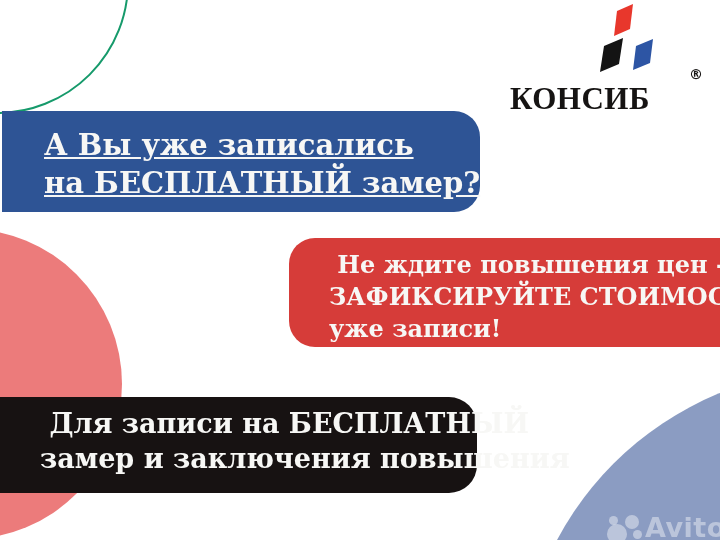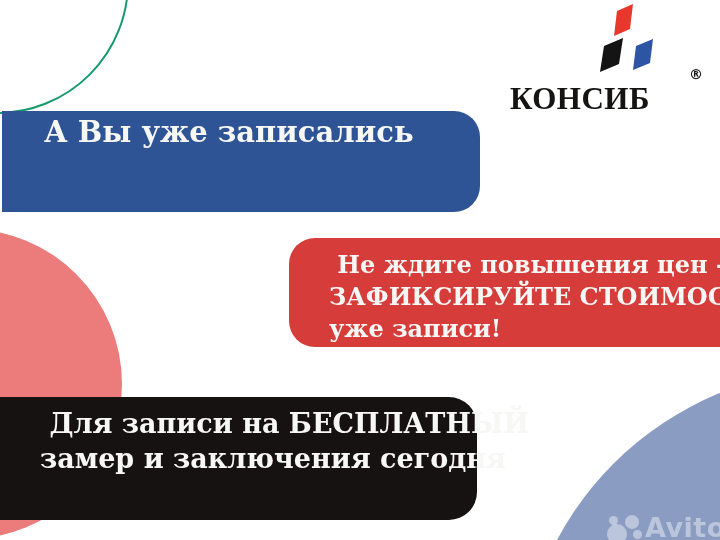--- a/index.html
+++ b/index.html
@@ -26,31 +26,31 @@
     left:519px;top:369px;width:646px;height:646px;
     border-radius:50%;background:#8b9cc2;
   }
 
   
   .banner{color:#f7f7f5;}
   .banner .line{white-space:pre;font-weight:bold;}
   .banner-blue{
     left:2px;top:111px;width:478px;height:101px;
     background:#2e5495;border-radius:0 26px 26px 0;
-    padding:2px 0 0 42px;box-sizing:border-box;
-    font-size:29px;line-height:38px;
+    padding:15px 0 0 42px;box-sizing:border-box;
+    font-size:29px;line-height:38px;text-decoration:underline;
   }
   .banner-red{
     left:289px;top:238px;width:431px;height:109px;
     background:#d63c39;border-radius:26px 0 0 26px;
     padding:11px 0 0 40px;box-sizing:border-box;
     font-size:24px;line-height:32px;
   }
   .banner-black{
-    left:0px;top:397px;width:477px;height:123px;
+    left:0px;top:397px;width:477px;height:96px;
     background:#171212;border-radius:0 28px 28px 0;
     padding:9px 12px 0 40px;box-sizing:border-box;
     font-size:27px;line-height:35px;
   }
 
   
   .logo-mark{left:595px;top:0px;width:62px;height:76px;}
   .brand-text{
     left:510px;top:83px;
     font-family:Liberation Serif, serif;
@@ -91,31 +91,32 @@
       <polygon points="38,4 22,11 19,36 35,29" fill="#e8372c"></polygon>
       <polygon points="28,38 9,46 5,72 24,64" fill="#141414"></polygon>
       <polygon points="58,39 41,46 38,70 55,63" fill="#2d55a4"></polygon>
     </svg>
     <div class="abs brand-text">КОНСИБ</div>
     <div class="abs reg-mark">®</div>
   </div>
 
   <div class="abs banner banner-blue">
     <div class="line">А Вы уже записались</div>
+    <div class="line">на БЕСПЛАТНЫЙ замер?</div>
   </div>
 
   <div class="abs banner banner-red">
     <div class="line"> Не ждите повышения цен -</div>
     <div class="line">ЗАФИКСИРУЙТЕ СТОИМОСТЬ</div>
     <div class="line">уже записи!</div>
   </div>
 
   <div class="abs banner banner-black">
     <div class="line"> Для записи на БЕСПЛАТНЫЙ</div>
-    <div class="line">замер и заключения сегодня</div>
+    <div class="line">замер и заключения повышения</div>
   </div>
 
   <div class="abs watermark">
     <div>
       <div class="wm wm-big"></div>
       <div class="wm wm-small-tl"></div>
       <div class="wm wm-med-tr"></div>
       <div class="wm wm-small-r"></div>
     </div>
     <div class="wm-text">Avito</div>

